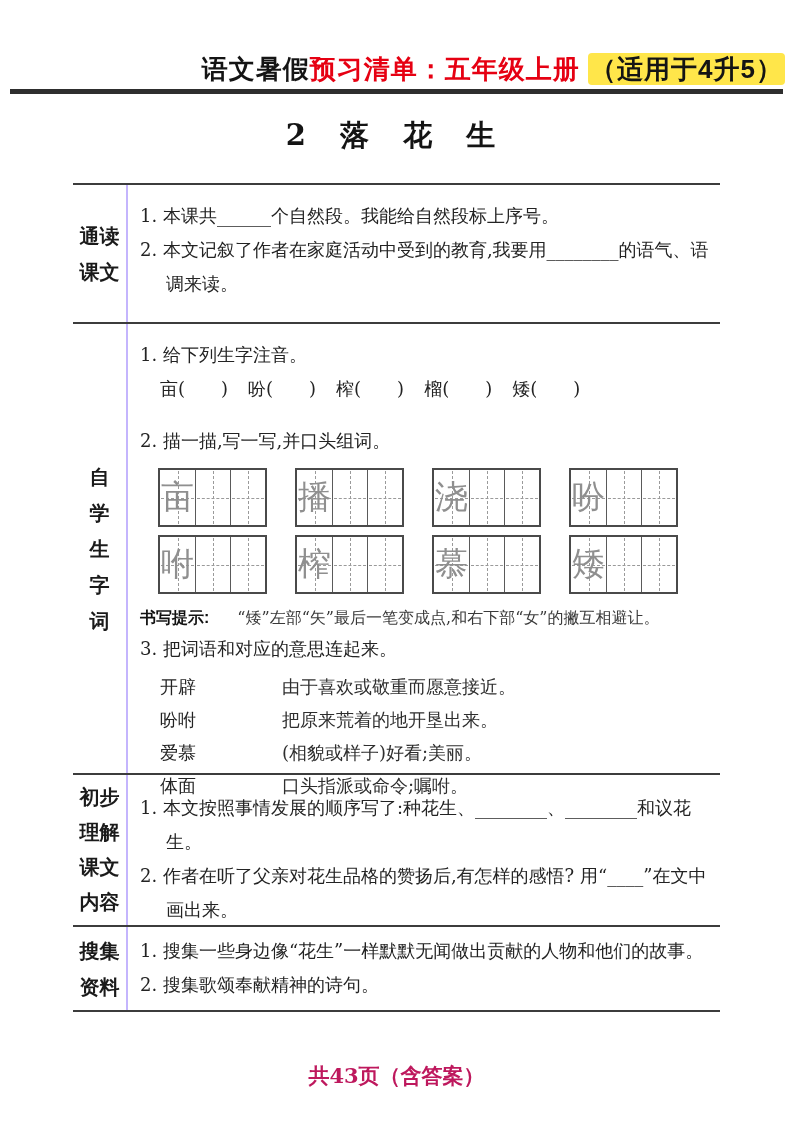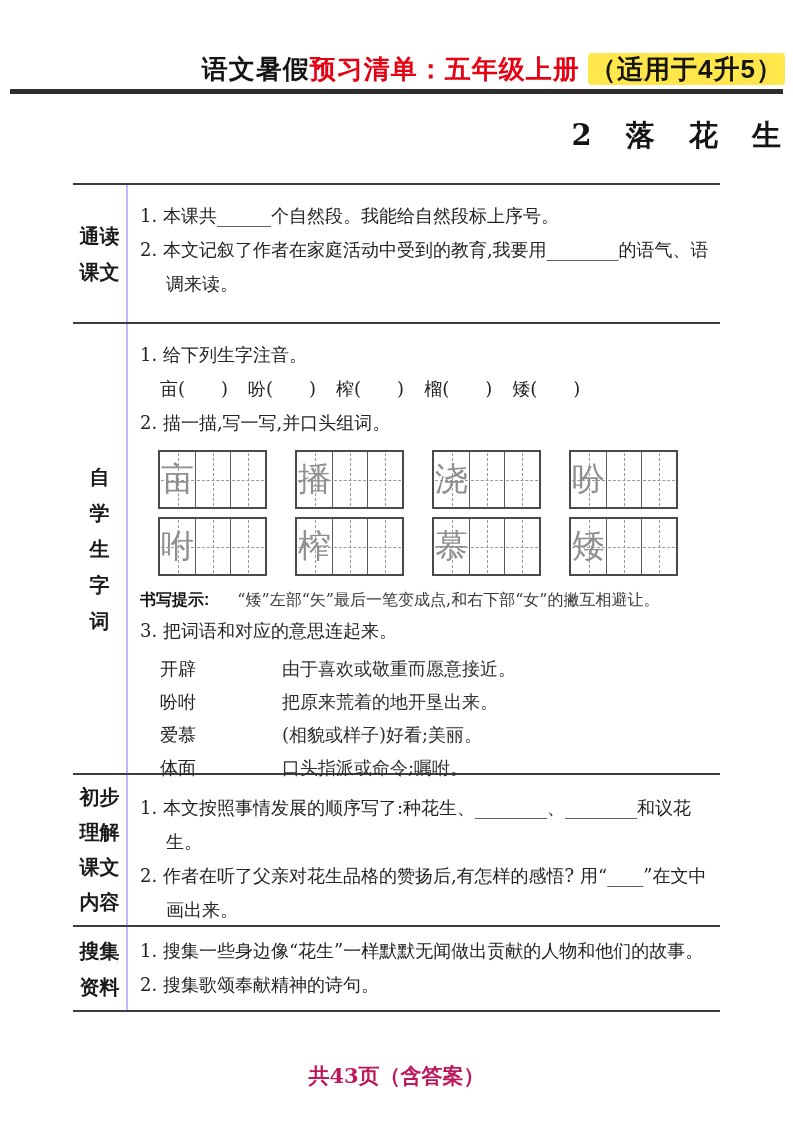--- a/index.html
+++ b/index.html
@@ -18,21 +18,21 @@
   .h-black { color:#141414; }
   .h-red   { color:#e60012; }
   .h-badge { color:#141414; background:#ffe64a; border-radius:4px; padding:1px 2px; }
   .double-rule {
     position:absolute; top:89px; left:10px; right:10px; height:4px;
     border-top:3px solid #2e2e2e; border-bottom:2px solid #2e2e2e;
   }
   
   .title {
     position:absolute; top:116px; left:0; right:0;
-    text-align:right; font-size:29px; font-weight:700;
+    text-align:center; font-size:29px; font-weight:700;
     letter-spacing:12px; color:#141414;
   }
   
   .ptable {
     position:absolute; top:183px; left:73px; width:647px;
     border-top:2px solid #3c3c3c;
   }
   .trow { display:flex; border-bottom:2px solid #3c3c3c; }
   .tlabel {
     flex:0 0 55px; border-right:2px solid #c4b5fd;
@@ -116,21 +116,21 @@
         <div class="item">1. 给下列生字注音。</div>
 
         <div class="pinyin-line">
           <span>亩(　　)</span>
           <span>吩(　　)</span>
           <span>榨(　　)</span>
           <span>榴(　　)</span>
           <span>矮(　　)</span>
         </div>
 
-        <div class="item" style="margin-top:2px">2. 描一描,写一写,并口头组词。</div>
+        <div class="item" style="margin-top:20px">2. 描一描,写一写,并口头组词。</div>
 
         <div class="pbox-row" style="margin-top:10px">
           <div class="pbox">
             <div class="pcell">
                 <span class="pchar">亩</span>
               </div>
             <div class="pcell"></div>
             <div class="pcell"></div>
           </div>
           <div class="pbox">

